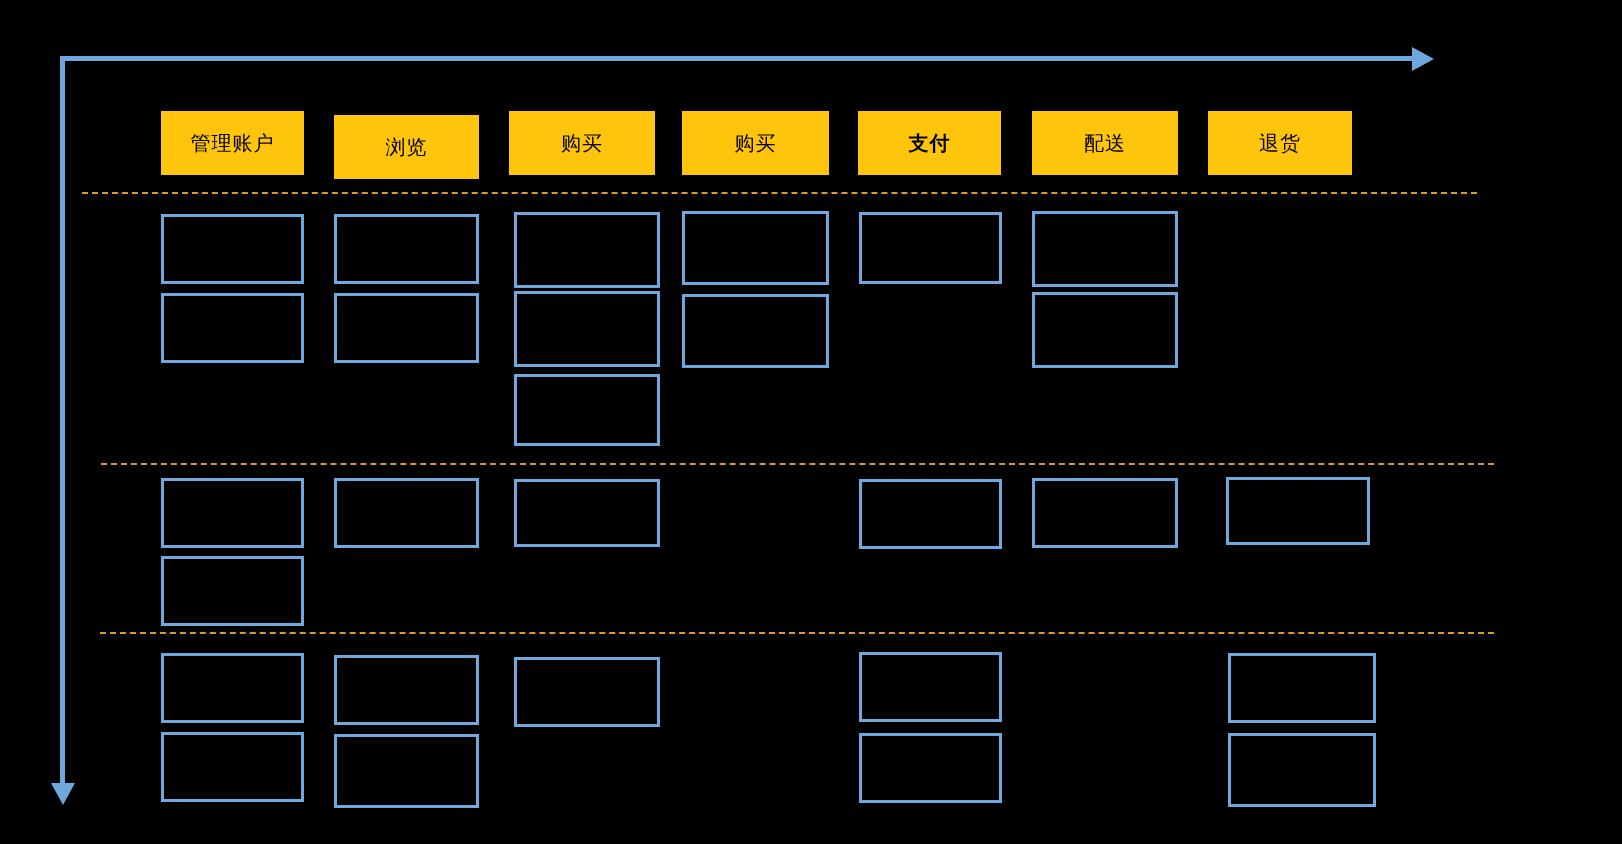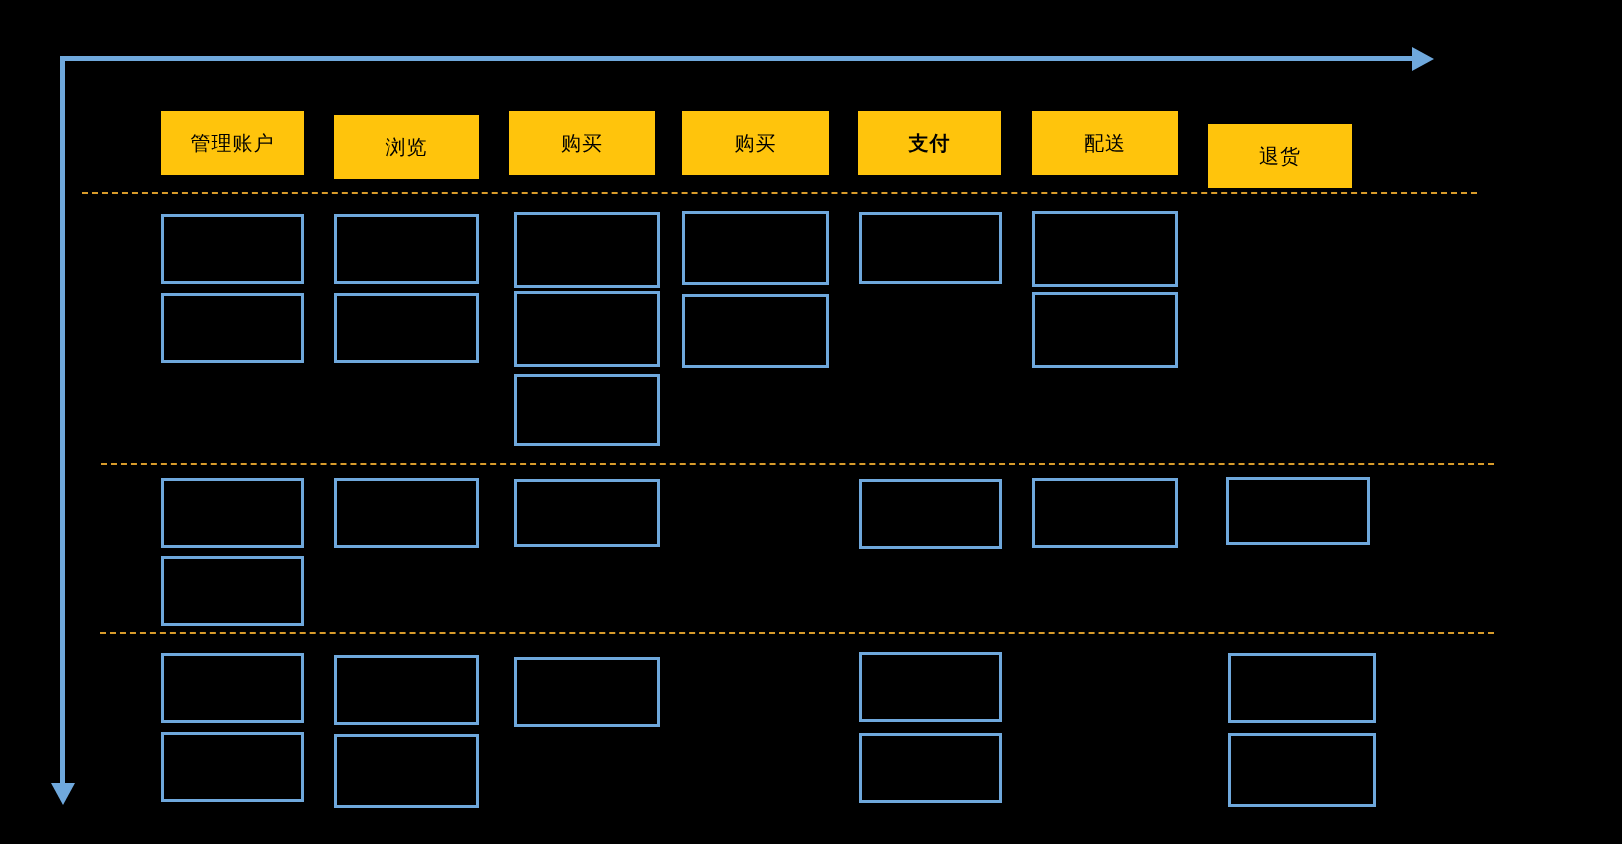--- a/index.html
+++ b/index.html
@@ -96,21 +96,21 @@
   <div class="arrow-right"></div>
   <div class="arrow-down"></div>
 
   <div id="phase-row">
       <div class="phase-chip" style="left: 161px; top: 111px; width: 143px; height: 64px; background: rgb(255, 196, 12);">管理账户</div>
       <div class="phase-chip" style="left: 334px; top: 115px; width: 145px; height: 64px; background: rgb(255, 196, 12);">浏览</div>
       <div class="phase-chip" style="left: 509px; top: 111px; width: 146px; height: 64px; background: rgb(255, 196, 12);">购买</div>
       <div class="phase-chip" style="left: 682px; top: 111px; width: 147px; height: 64px; background: rgb(255, 196, 12);">购买</div>
       <div class="phase-chip" style="left: 858px; top: 111px; width: 143px; height: 64px; background: rgb(255, 196, 12); font-weight: bold;">支付</div>
       <div class="phase-chip" style="left: 1032px; top: 111px; width: 146px; height: 64px; background: rgb(255, 196, 12); text-align: center;">配送</div>
-      <div class="phase-chip" style="left: 1208px; top: 124px; width: 144px; height: 64px; background: rgb(255, 196, 12);">退货</div>
+      <div class="phase-chip" style="left: 1208px; top: 111px; width: 144px; height: 64px; background: rgb(255, 196, 12);">退货</div>
     </div>
 
   <div id="separator-layer">
       <div class="lane-sep" style="left: 82px; top: 192px; width: 1395px; border-top-color: rgb(215, 155, 43);"></div>
       <div class="lane-sep" style="left: 101px; top: 463px; width: 1393px; border-top-color: rgb(215, 155, 43);"></div>
       <div class="lane-sep" style="left: 100px; top: 632px; width: 1394px; border-top-color: rgb(215, 155, 43);"></div>
     </div>
 
   <div id="cards-layer">
       <div class="note-card" style="left: 161px; top: 214px; width: 143px; height: 70px; border-color: rgb(111, 168, 220);"></div>

